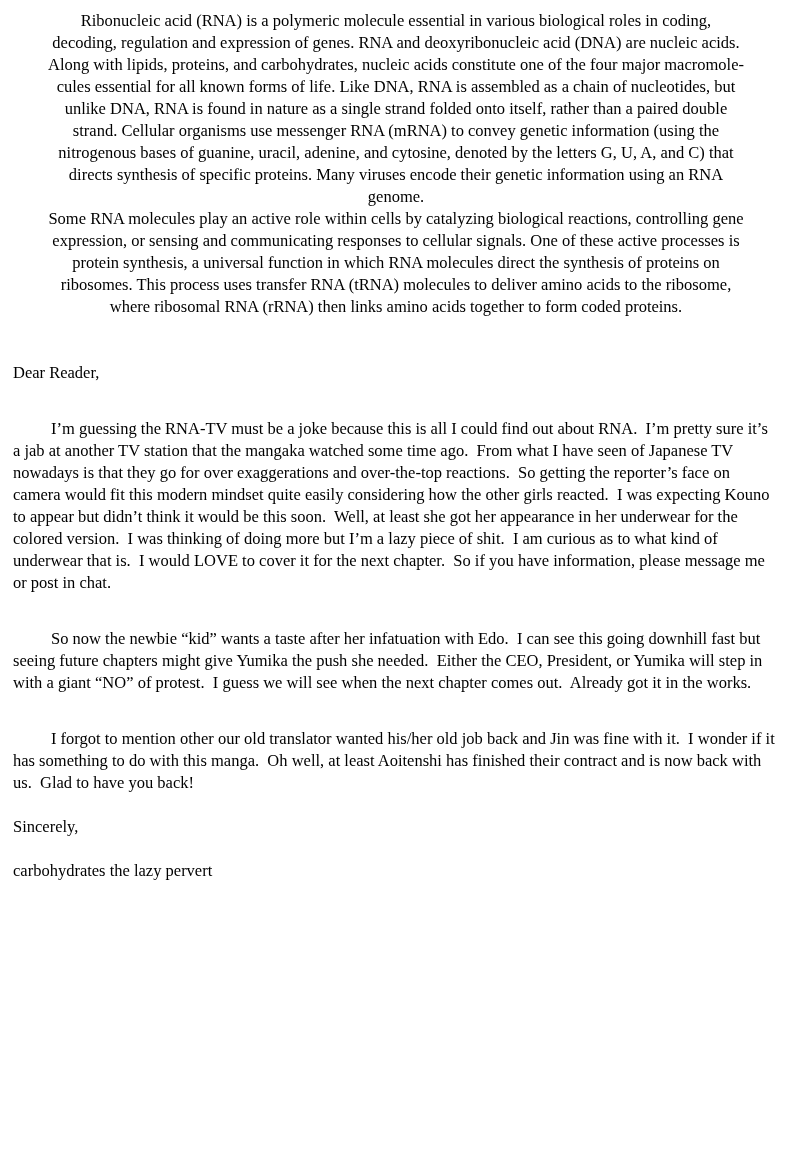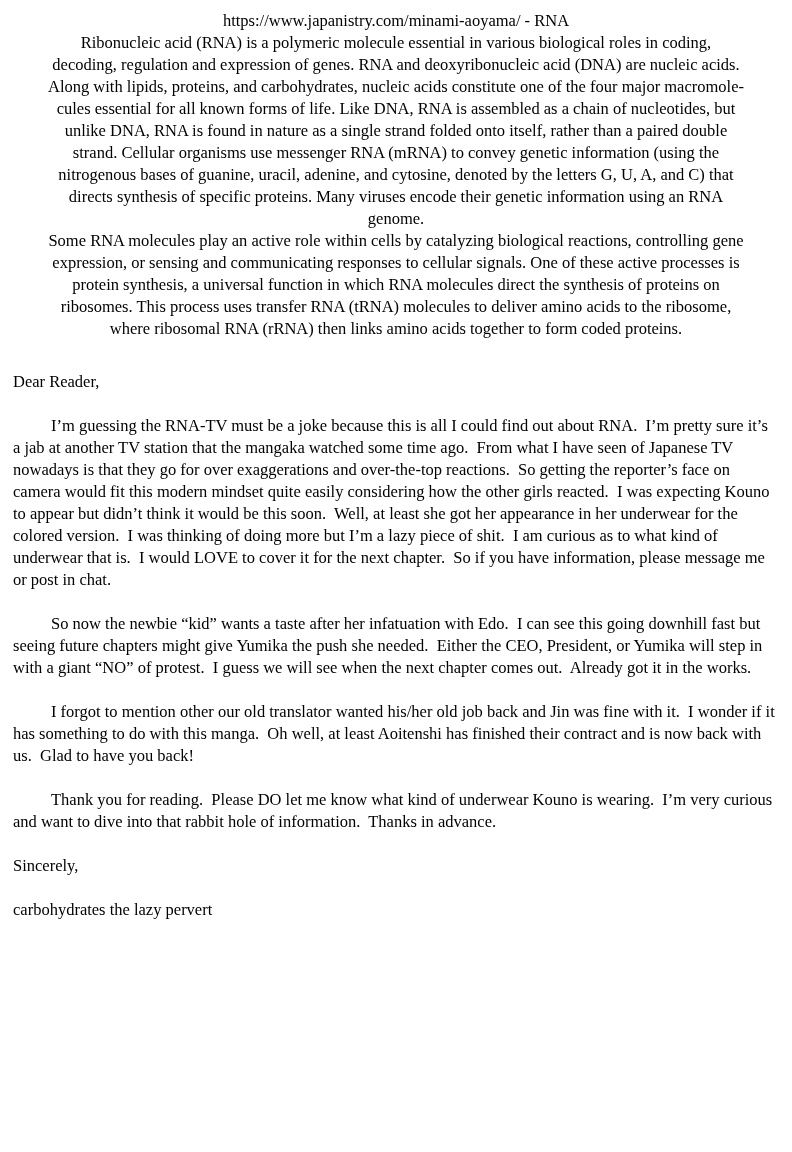--- a/index.html
+++ b/index.html
@@ -12,31 +12,30 @@
     color: #000000;
     font-family: "Liberation Serif", serif;
     font-size: 16.5px;
     line-height: 22px;
     padding: 10px 13px 0 13px;
     overflow: hidden;
   }
   .center { text-align: center; }
   .prewrap { white-space: pre-wrap; }
   .title-line { text-align: center; white-space: pre-wrap; }
-  .salutation { margin-top: 31px; }
-  .body-para { margin: 22px 0 0 0; text-indent: 38px; white-space: pre-wrap; }
+  .salutation { margin-top: 44px; }
+  .body-para { margin: 34px 0 0 0; text-indent: 38px; white-space: pre-wrap; }
   .closing { margin-top: 22px; }
   .signature-block { margin-top: 22px; }
 </style>
 </head>
 <body>
 
 <div class="page">
 
-  <div class="title-line">https://www.japanistry.com/minami-aoyama/ - RNA</div>
 
   <div class="center prewrap">Ribonucleic acid (RNA) is a polymeric molecule essential in various biological roles in coding,
 decoding, regulation and expression of genes. RNA and deoxyribonucleic acid (DNA) are nucleic acids.
 Along with lipids, proteins, and carbohydrates, nucleic acids constitute one of the four major macromole-
 cules essential for all known forms of life. Like DNA, RNA is assembled as a chain of nucleotides, but
 unlike DNA, RNA is found in nature as a single strand folded onto itself, rather than a paired double
 strand. Cellular organisms use messenger RNA (mRNA) to convey genetic information (using the
 nitrogenous bases of guanine, uracil, adenine, and cytosine, denoted by the letters G, U, A, and C) that
 directs synthesis of specific proteins. Many viruses encode their genetic information using an RNA
 genome.</div>
@@ -48,21 +47,20 @@
 where ribosomal RNA (rRNA) then links amino acids together to form coded proteins.</div>
 
   <div class="salutation">Dear Reader,</div>
 
   <div class="body-para">I’m guessing the RNA-TV must be a joke because this is all I could find out about RNA.  I’m pretty sure it’s a jab at another TV station that the mangaka watched some time ago.  From what I have seen of Japanese TV nowadays is that they go for over exaggerations and over-the-top reactions.  So getting the reporter’s face on camera would fit this modern mindset quite easily considering how the other girls reacted.  I was expecting Kouno to appear but didn’t think it would be this soon.  Well, at least she got her appearance in her underwear for the colored version.  I was thinking of doing more but I’m a lazy piece of shit.  I am curious as to what kind of underwear that is.  I would LOVE to cover it for the next chapter.  So if you have information, please message me or post in chat.</div>
 
   <div class="body-para">So now the newbie “kid” wants a taste after her infatuation with Edo.  I can see this going downhill fast but seeing future chapters might give Yumika the push she needed.  Either the CEO, President, or Yumika will step in with a giant “NO” of protest.  I guess we will see when the next chapter comes out.  Already got it in the works.</div>
 
   <div class="body-para">I forgot to mention other our old translator wanted his/her old job back and Jin was fine with it.  I wonder if it has something to do with this manga.  Oh well, at least Aoitenshi has finished their contract and is now back with us.  Glad to have you back!</div>
 
-  <div class="body-para">Thank you for reading.  Please DO let me know what kind of underwear Kouno is wearing.  I’m very curious and want to dive into that rabbit hole of information.  Thanks in advance.</div>
 
   <div class="closing">Sincerely,</div>
 
   <div class="signature-block">
     <div>carbohydrates the lazy pervert</div>
   </div>
 
 </div>
 
 </body></html>

